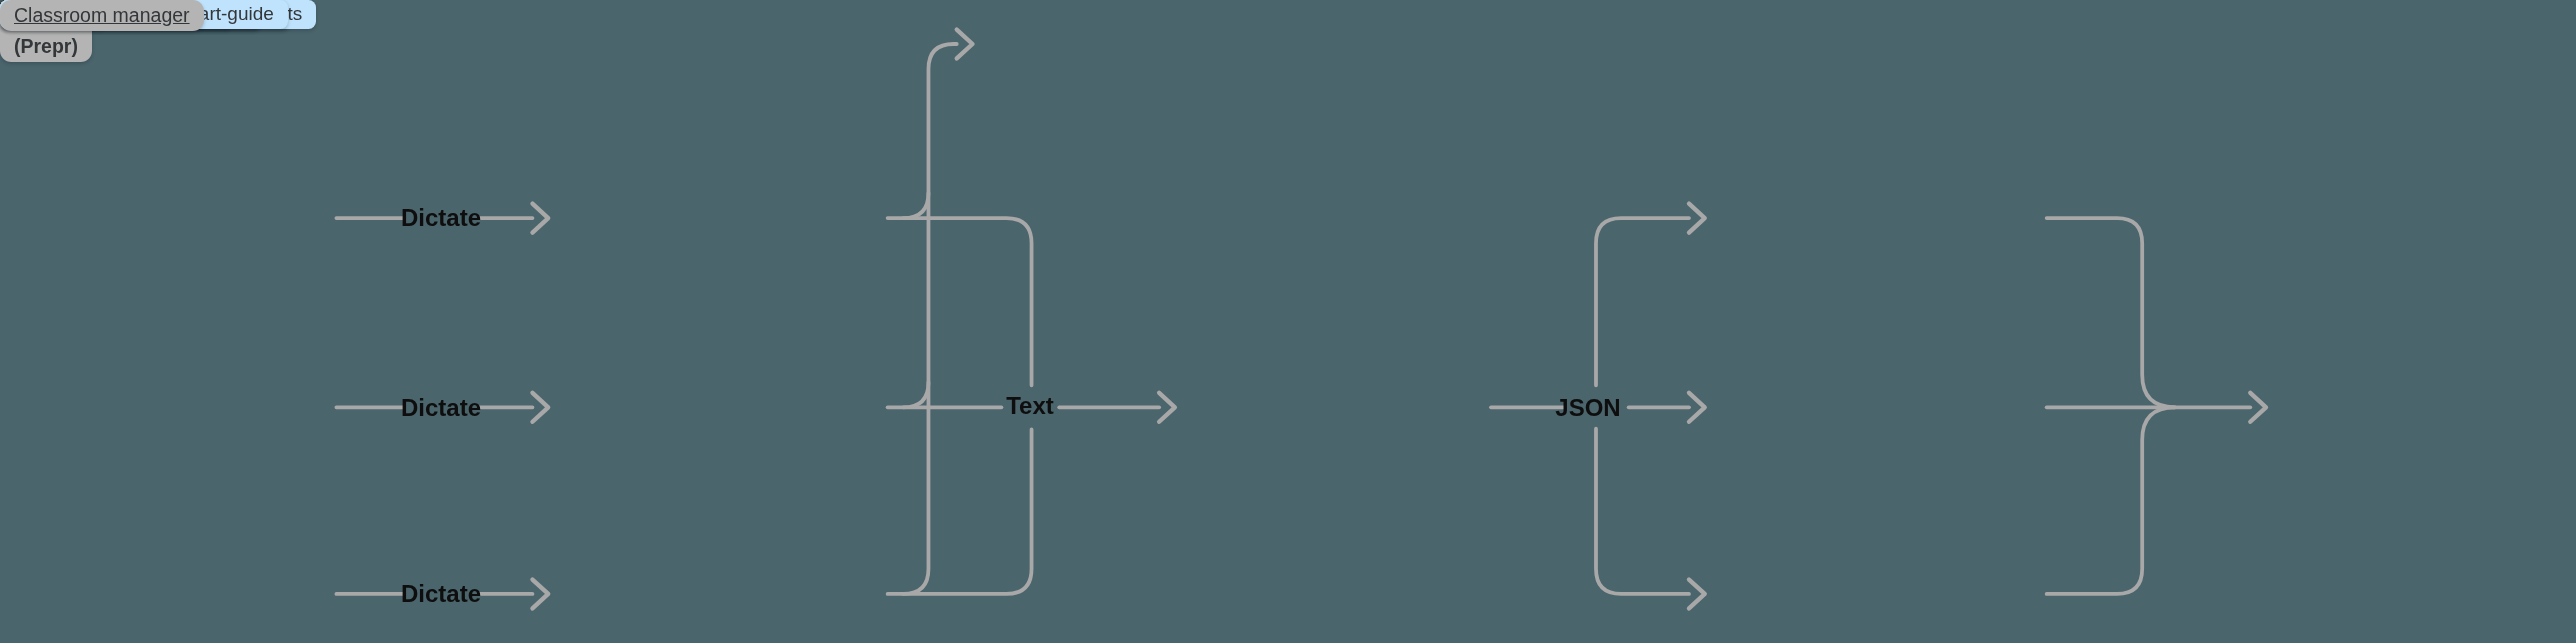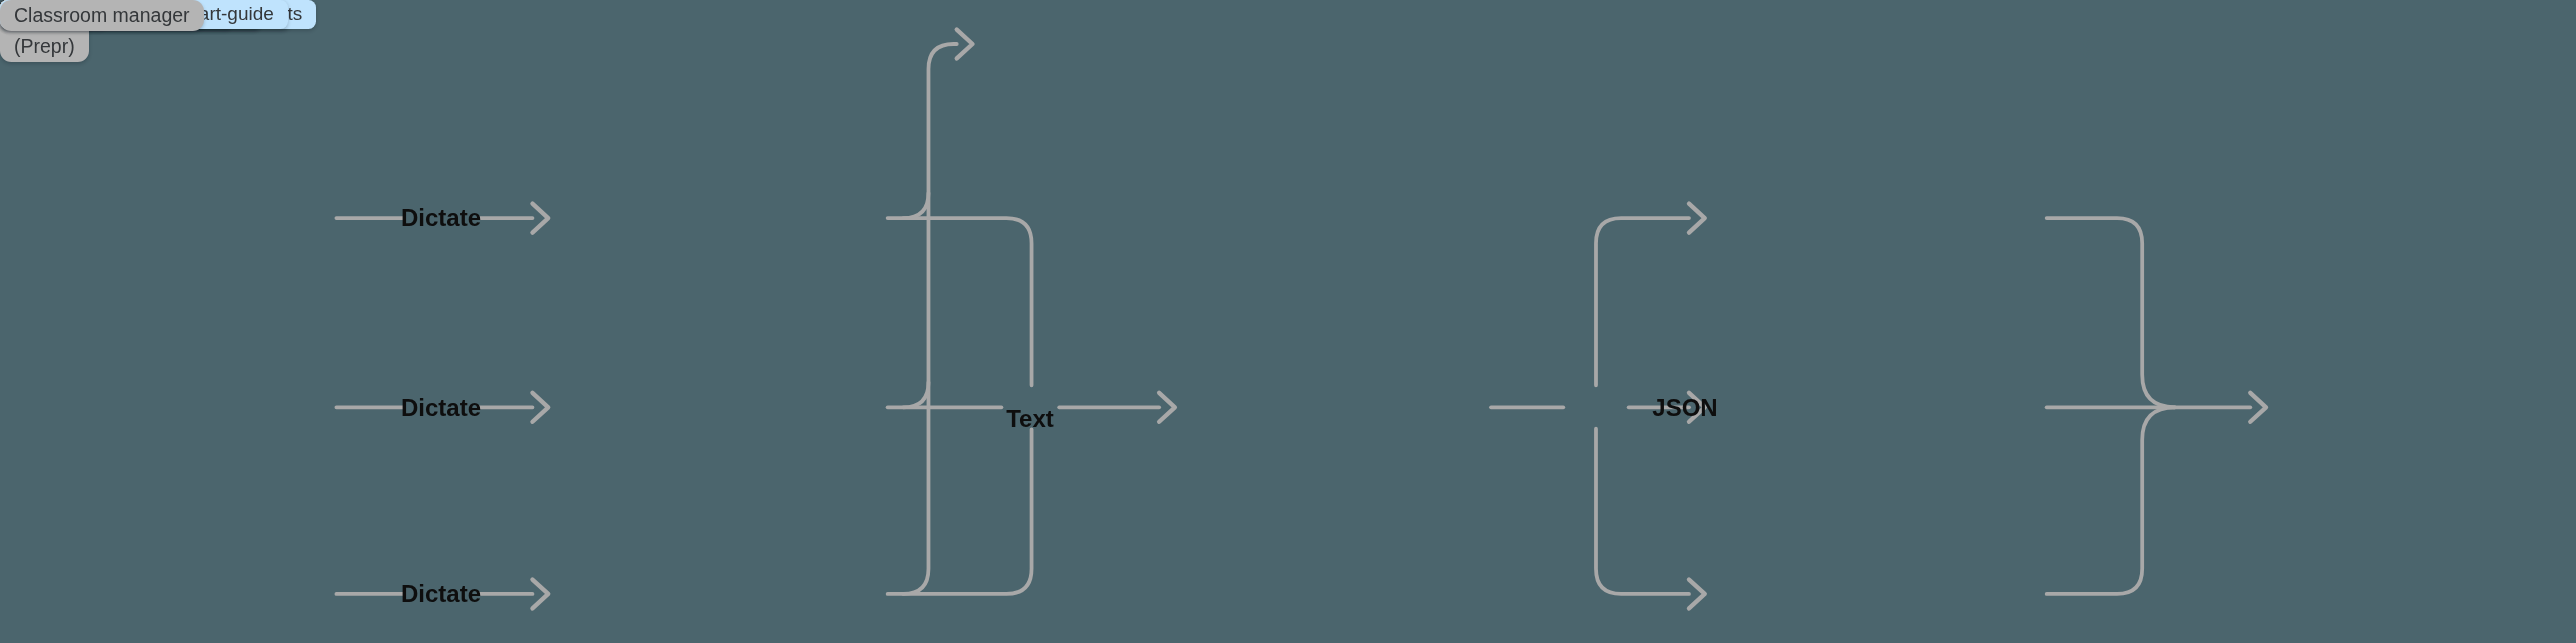--- a/index.html
+++ b/index.html
@@ -42,38 +42,38 @@
   .fill-gray{background:var(--gray);}
 
   
   #n-experts-early     {left:0;    top:275; width:526; height:146;}
   #n-experts-primary   {left:0;    top:575; width:526; height:147;}
   #n-experts-secondary {left:0;    top:872; width:526; height:146;}
   #n-writers-early     {left:879;  top:275; width:526; height:146;}
   #n-writers-primary   {left:879;  top:575; width:526; height:147;}
   #n-writers-secondary {left:879;  top:872; width:526; height:146;}
   #n-linguistic        {left:1552; top:0;   width:524; height:146;}
-  #n-cms               {left:1875; top:420; width:488; height:460;}
+  #n-cms               {left:1875; top:420; width:488; height:460;font-weight:bold;}
   #n-sg-early          {left:2720; top:275; width:528; height:146;}
   #n-sg-primary        {left:2720; top:575; width:528; height:147;}
   #n-sg-secondary      {left:2720; top:872; width:528; height:146;}
-  #n-classroom         {left:3613; top:420; width:481; height:461;}
+  #n-classroom         {left:3613; top:420; width:481; height:461;text-decoration:underline;}
 
   .edge-label{
     position:absolute;
     transform:translate(-50%,-50%);
     font-size:24px;font-weight:700;
     color:var(--label-text);
     white-space:nowrap;
   }
   #l-dictate-early     {left:441px;  top:218px;}
   #l-dictate-primary   {left:441px;  top:408px;}
   #l-dictate-secondary {left:441px;  top:594px;}
-  #l-text              {left:1030px; top:419px;text-align:center;}
-  #l-json              {left:1685px; top:408px;}
+  #l-text              {left:1030px; top:406px;text-align:center;}
+  #l-json              {left:1588px; top:408px;}
 </style>
 </head>
 <body>
 
 <div class="canvas">
 
   <svg class="connectors" viewBox="0 0 4096 1023" xmlns="http://www.w3.org/2000/svg">
 
     <g>
       <path d="M534,347 H640 M762,347 H846"></path>

